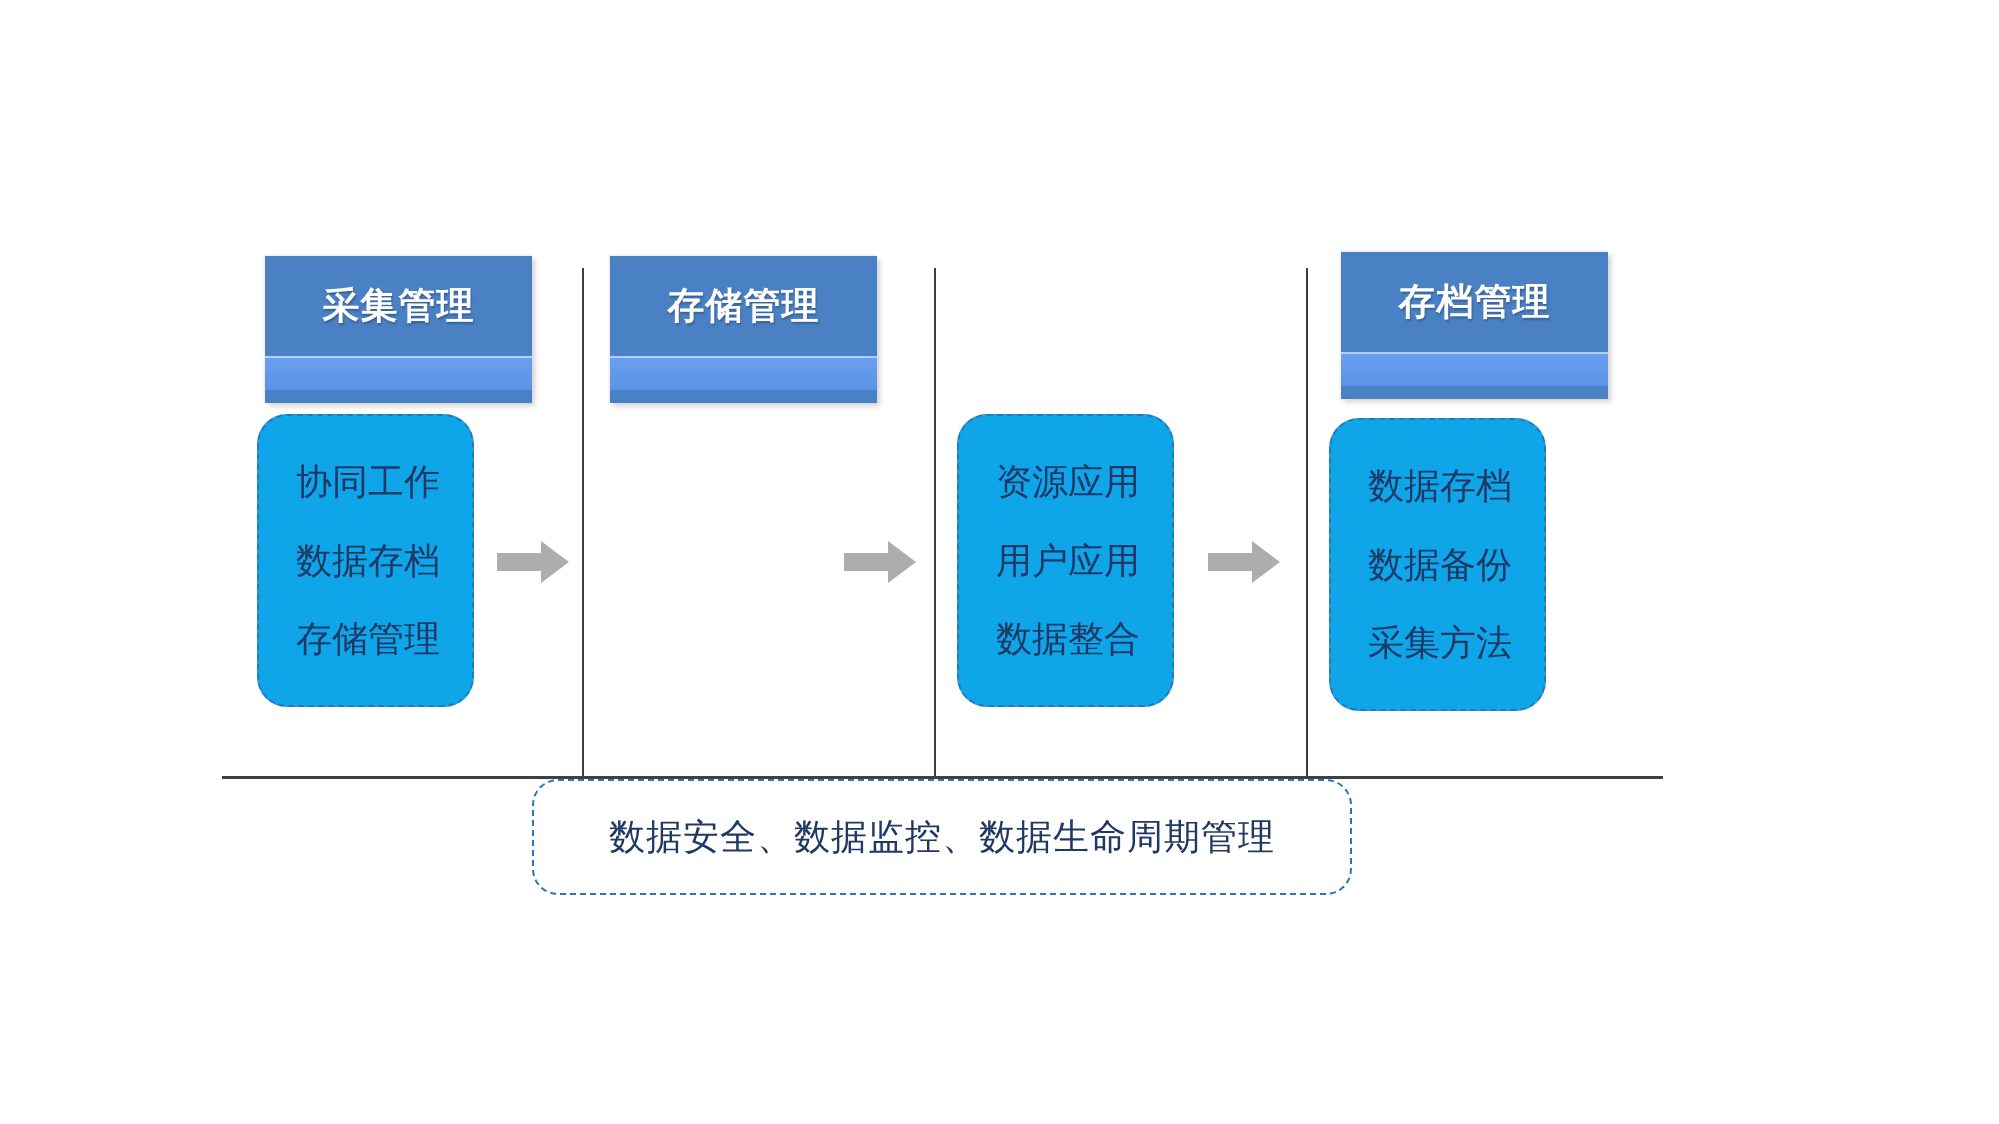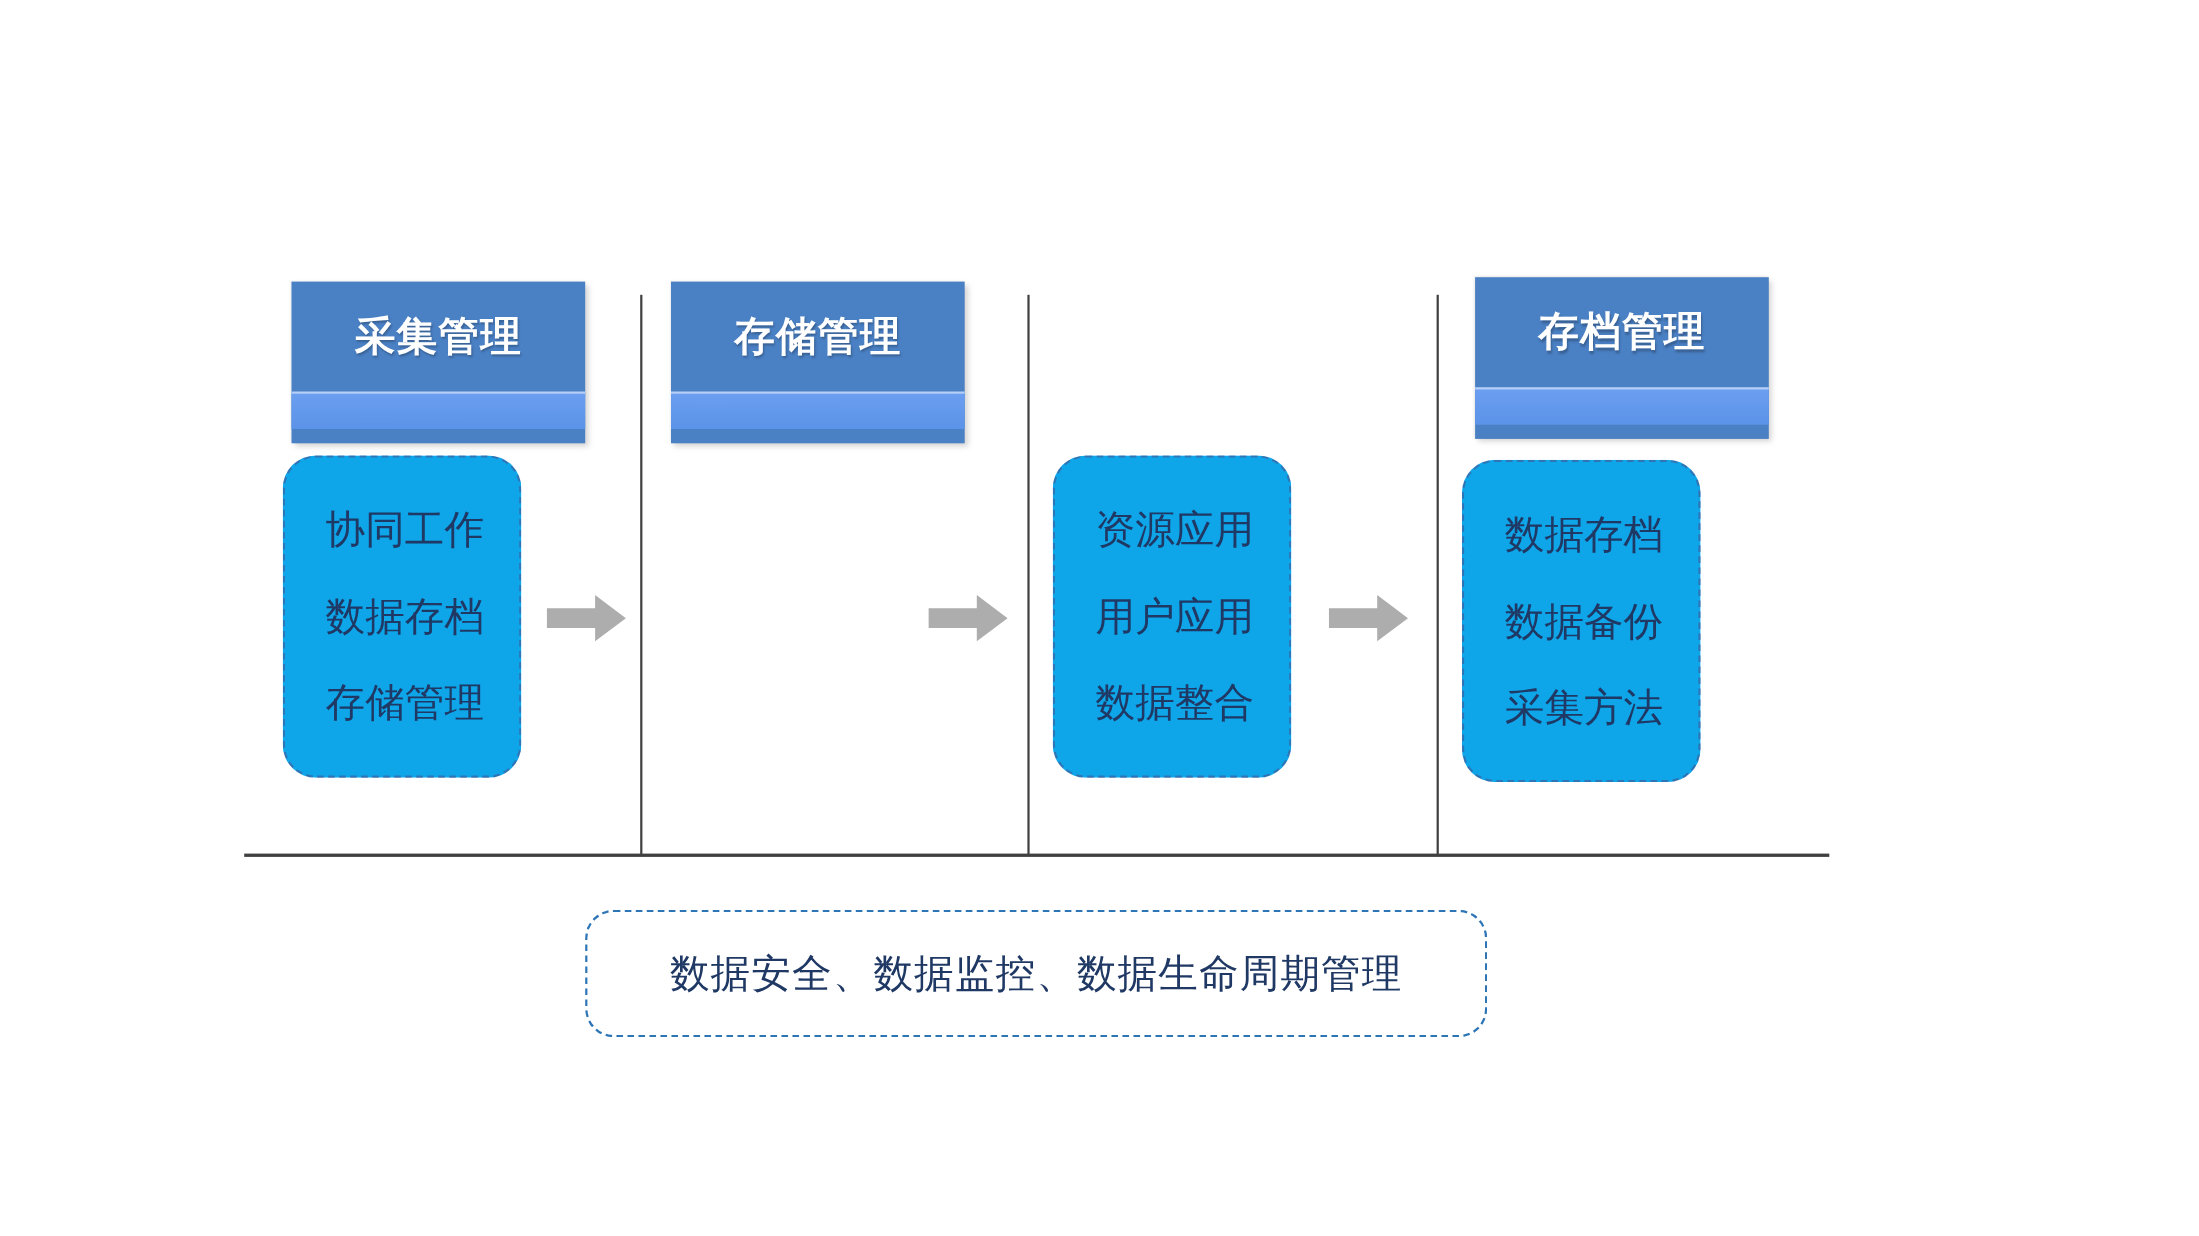--- a/index.html
+++ b/index.html
@@ -60,21 +60,21 @@
 
   
   .arrow{position:absolute;top:540px;width:73px;height:44px;}
   .arrow.a1{left:497px}
   .arrow.a2{left:844px}
   .arrow.a3{left:1208px}
   .arrow svg{display:block}
 
   
   .footer-box{
-    position:absolute;left:532px;top:827px;width:820px;height:116px;
+    position:absolute;left:532px;top:779px;width:820px;height:116px;
     border:2px dashed #2e75b6;border-radius:26px;
     box-sizing:border-box;
     display:flex;align-items:center;justify-content:center;
     background:#ffffff;
   }
   .footer-text{color:#1f3864;font-size:36px;white-space:nowrap;letter-spacing:1px;}
 </style>
 </head>
 <body>
 

